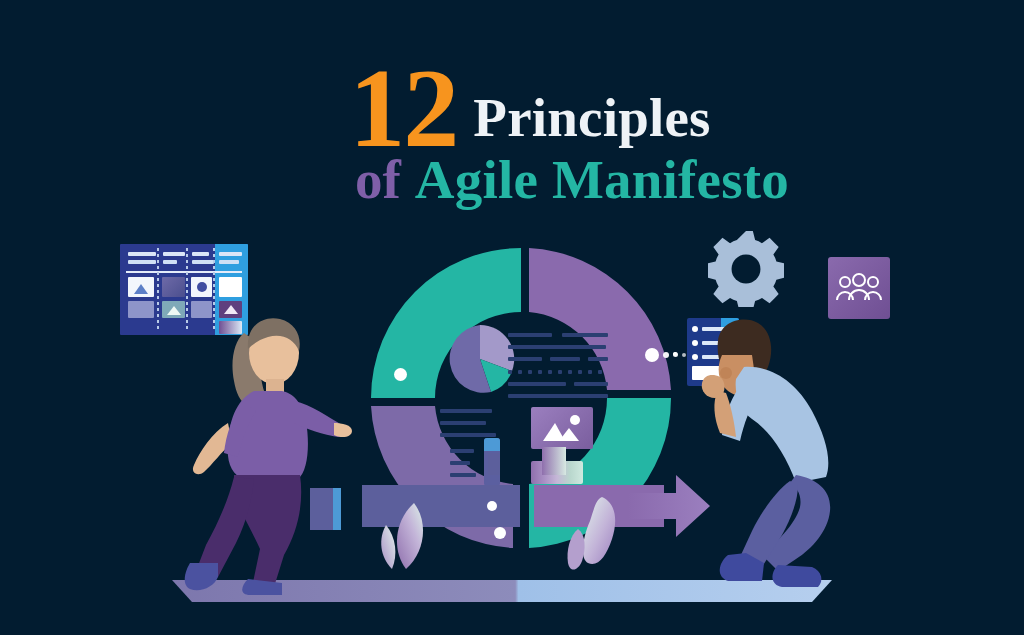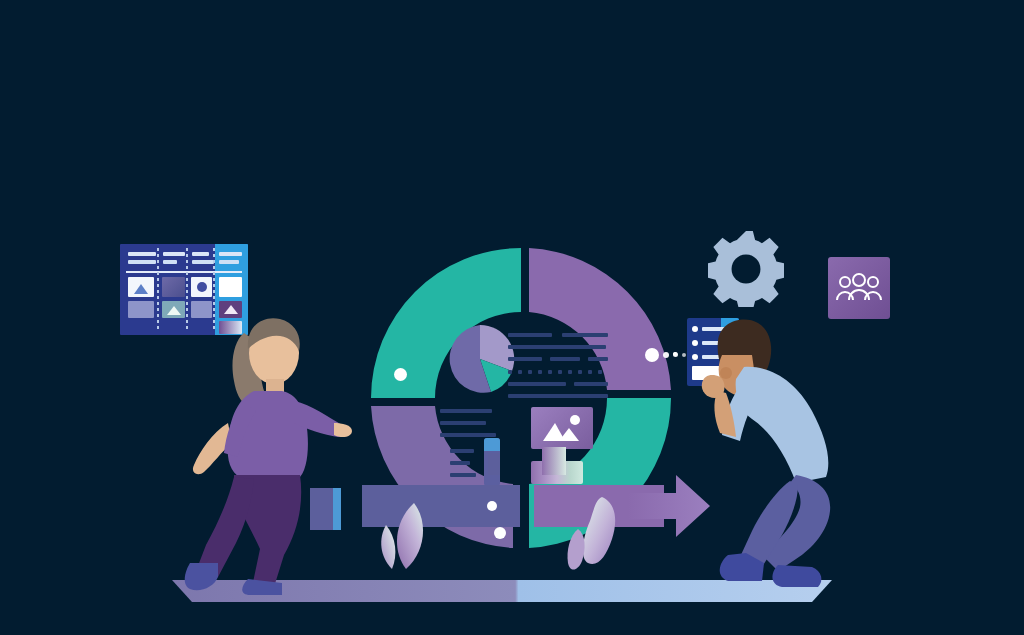--- a/index.html
+++ b/index.html
@@ -124,20 +124,28 @@
   #checklist .cl-right{ position:absolute; right:0; top:0; width:18px; height:68px; background:#2f9fe0; }
   #checklist .cl-bullet{ position:absolute; left:5px; width:6px; height:6px; background:#fff; border-radius:50%; }
   #checklist .cl-line{ position:absolute; left:15px; height:4px; background:#dce8f8; border-radius:1px; }
   #checklist .cl-btn{ position:absolute; left:5px; top:48px; width:40px; height:14px; background:#ffffff; border-radius:1px; }
 </style>
 </head>
 <body>
 
 <div id="poster">
 
+  <div id="title-block">
+    <span class="title-line" id="line-one">
+      <span id="num-12">12</span><span id="word-principles">Principles</span>
+    </span>
+    <span class="title-line" id="line-two">
+      <span id="word-of">of</span><span id="word-agile-manifesto">Agile Manifesto</span>
+    </span>
+  </div>
 
   <div id="illustration">
 
     <svg id="floor" viewBox="0 0 660 22">
       <defs>
         <linearGradient id="floorGrad" x1="0" y1="0" x2="1" y2="0">
           <stop offset="0%" stop-color="#7d77ad"></stop>
           <stop offset="52%" stop-color="#8d8cbb"></stop>
           <stop offset="52.5%" stop-color="#9fc0e8"></stop>
           <stop offset="100%" stop-color="#b6cfee"></stop>

